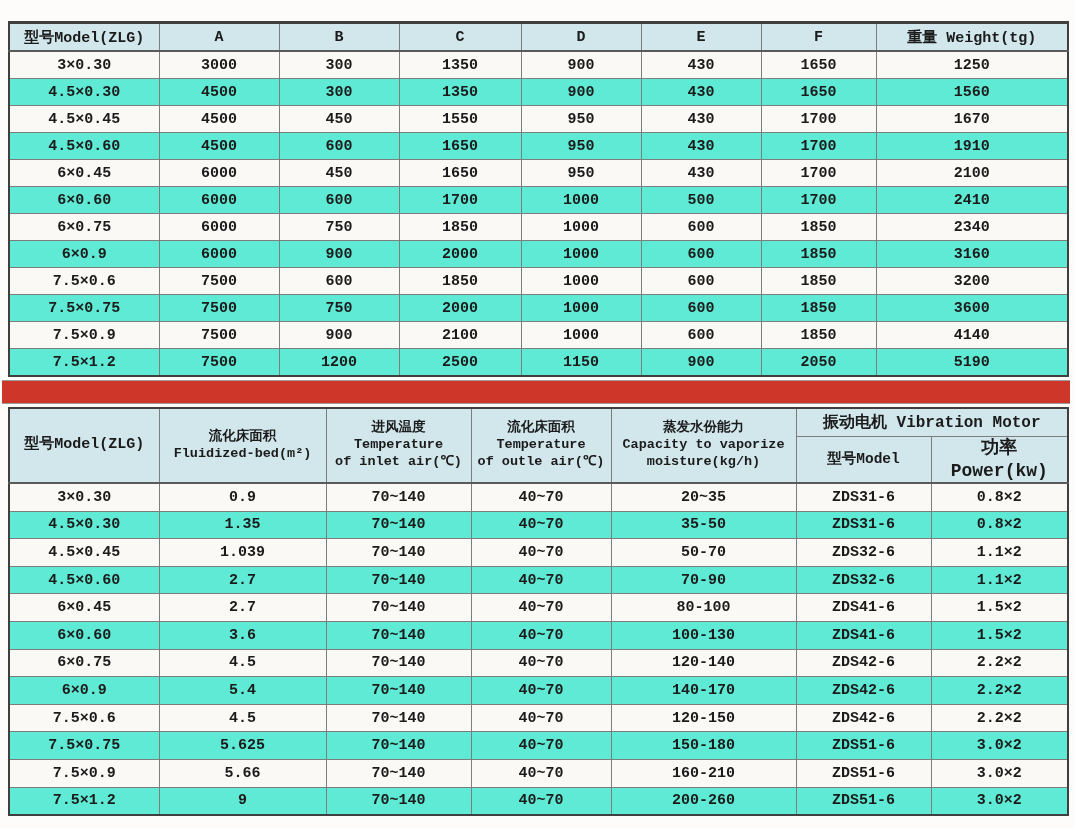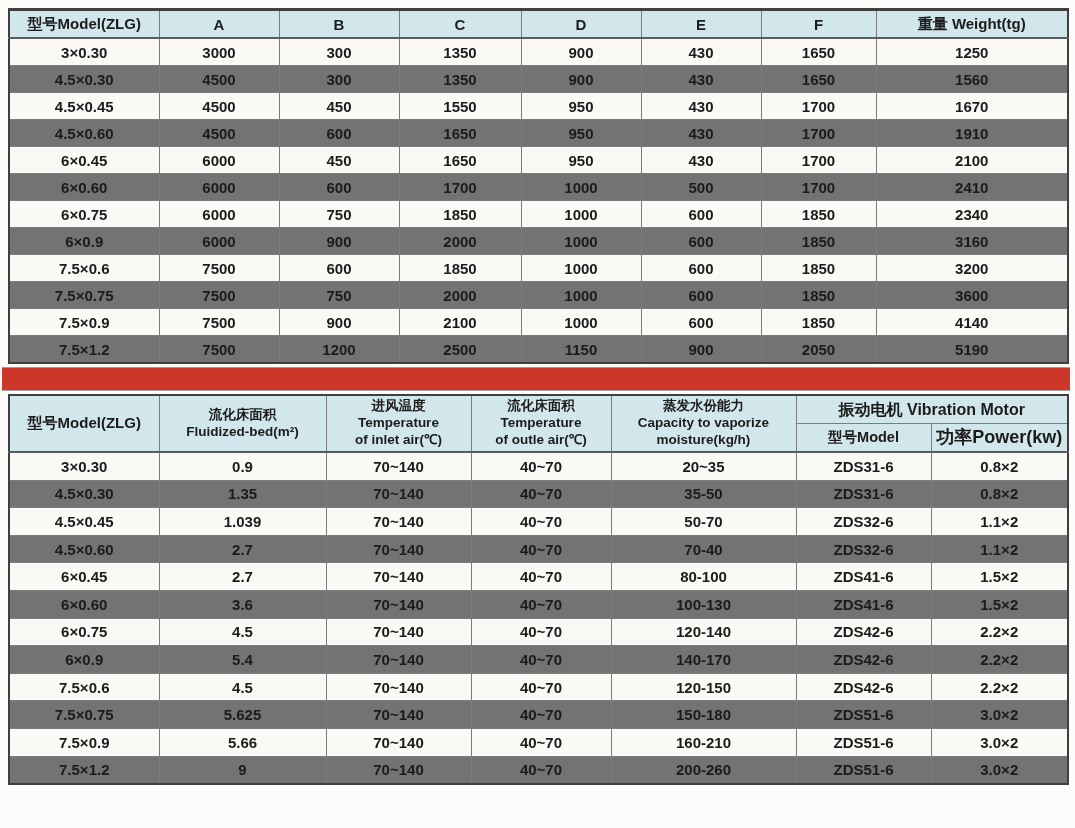--- a/index.html
+++ b/index.html
@@ -6,23 +6,23 @@
     margin: 0;
     padding: 0;
     background: #ffffff;
   }
   .page {
     position: relative;
     width: 1075px;
     height: 828px;
     overflow: hidden;
     box-sizing: border-box;
-    padding: 8px 8px 0 8px;
+    padding: 21px 8px 0 8px;
     background: #fdfcfa;
-    font-family: Liberation Sans, sans-serif;
+    font-family: Liberation Mono, monospace;
     font-weight: 700;
     color: #1b1b1b;
   }
   table {
     border-collapse: collapse;
     table-layout: fixed;
     width: 1059px;
   }
   th, td {
     border: 1px solid #7d7d7d;
@@ -41,21 +41,21 @@
     font-size: 15px;
     background: #d2e7ec;
   }
   .t1 td {
     height: 26px;
     font-size: 15px;
   }
   .t1 tbody tr:first-child td { border-top: 2px solid #5a5a5a; }
   
   tbody tr.plain { background: #faf9f5; }
-  tbody tr.alt   { background: #737373; }
+  tbody tr.alt   { background: #5eead4; }
   
   .bar {
     box-sizing: border-box;
     width: 1068px;
     height: 24px;
     margin: 3px 0 3px -6px;
     border-top: 1px solid #9c9c9c;
     border-bottom: 1px solid #9c9c9c;
   }
   
@@ -287,21 +287,21 @@
           <td>40~70</td>
           <td>50-70</td>
           <td>ZDS32-6</td>
           <td>1.1×2</td>
         </tr>
         <tr class="alt">
           <td>4.5×0.60</td>
           <td>2.7</td>
           <td>70~140</td>
           <td>40~70</td>
-          <td>70-40</td>
+          <td>70-90</td>
           <td>ZDS32-6</td>
           <td>1.1×2</td>
         </tr>
         <tr class="plain">
           <td>6×0.45</td>
           <td>2.7</td>
           <td>70~140</td>
           <td>40~70</td>
           <td>80-100</td>
           <td>ZDS41-6</td>

